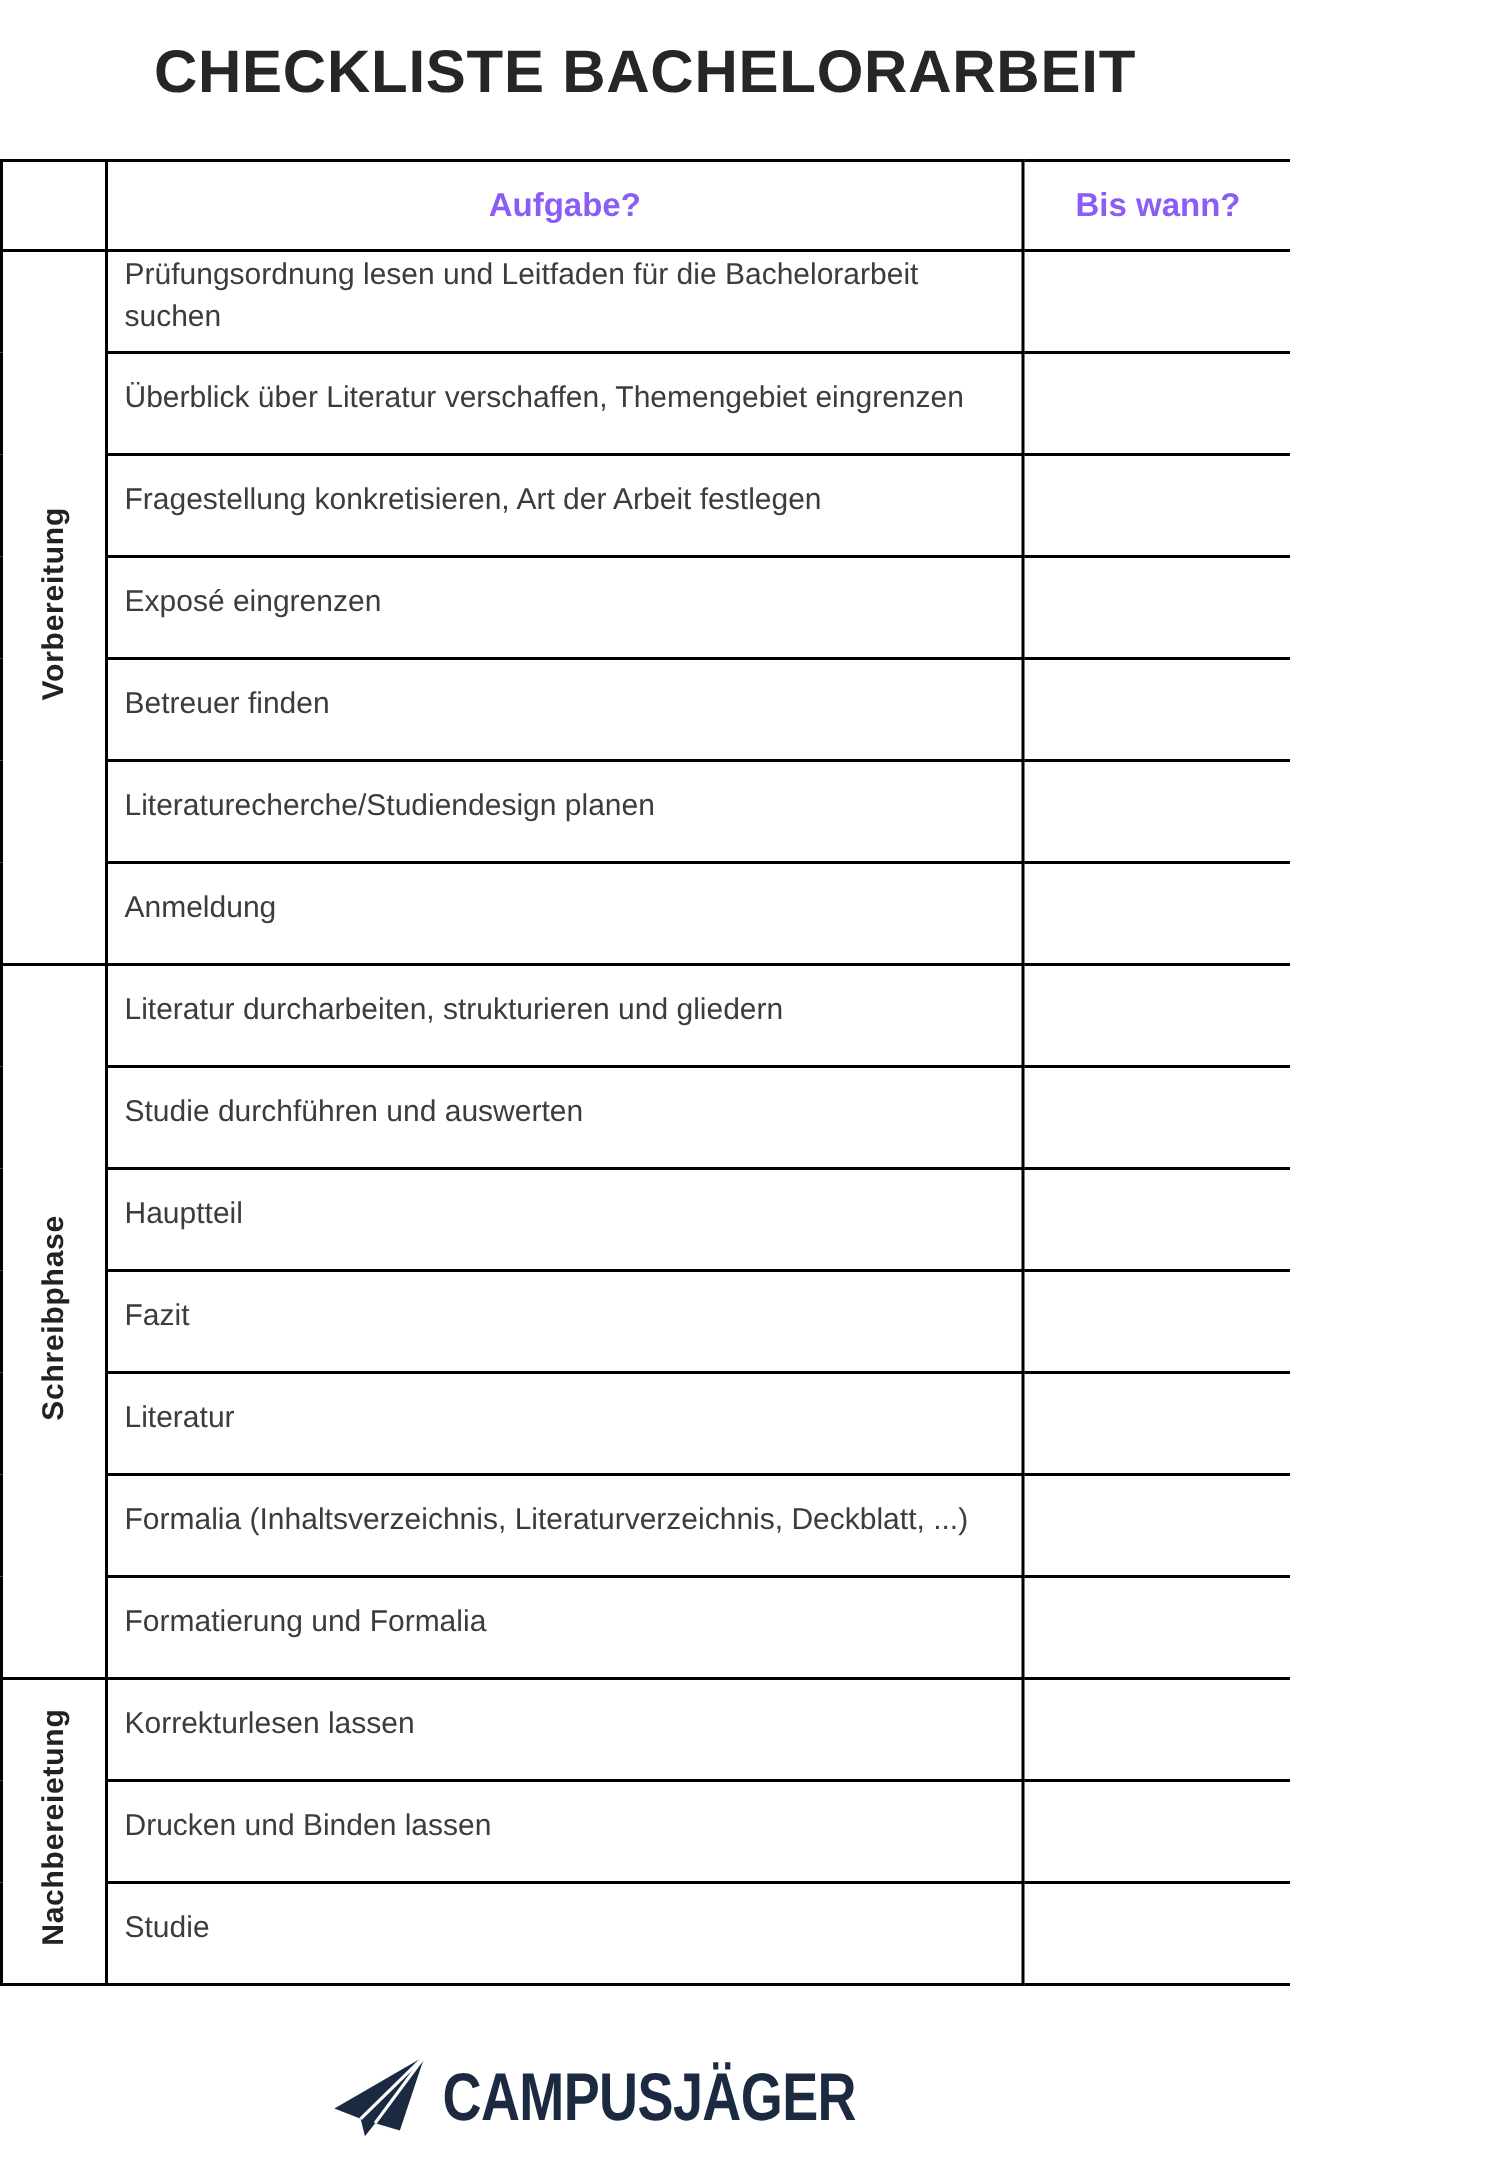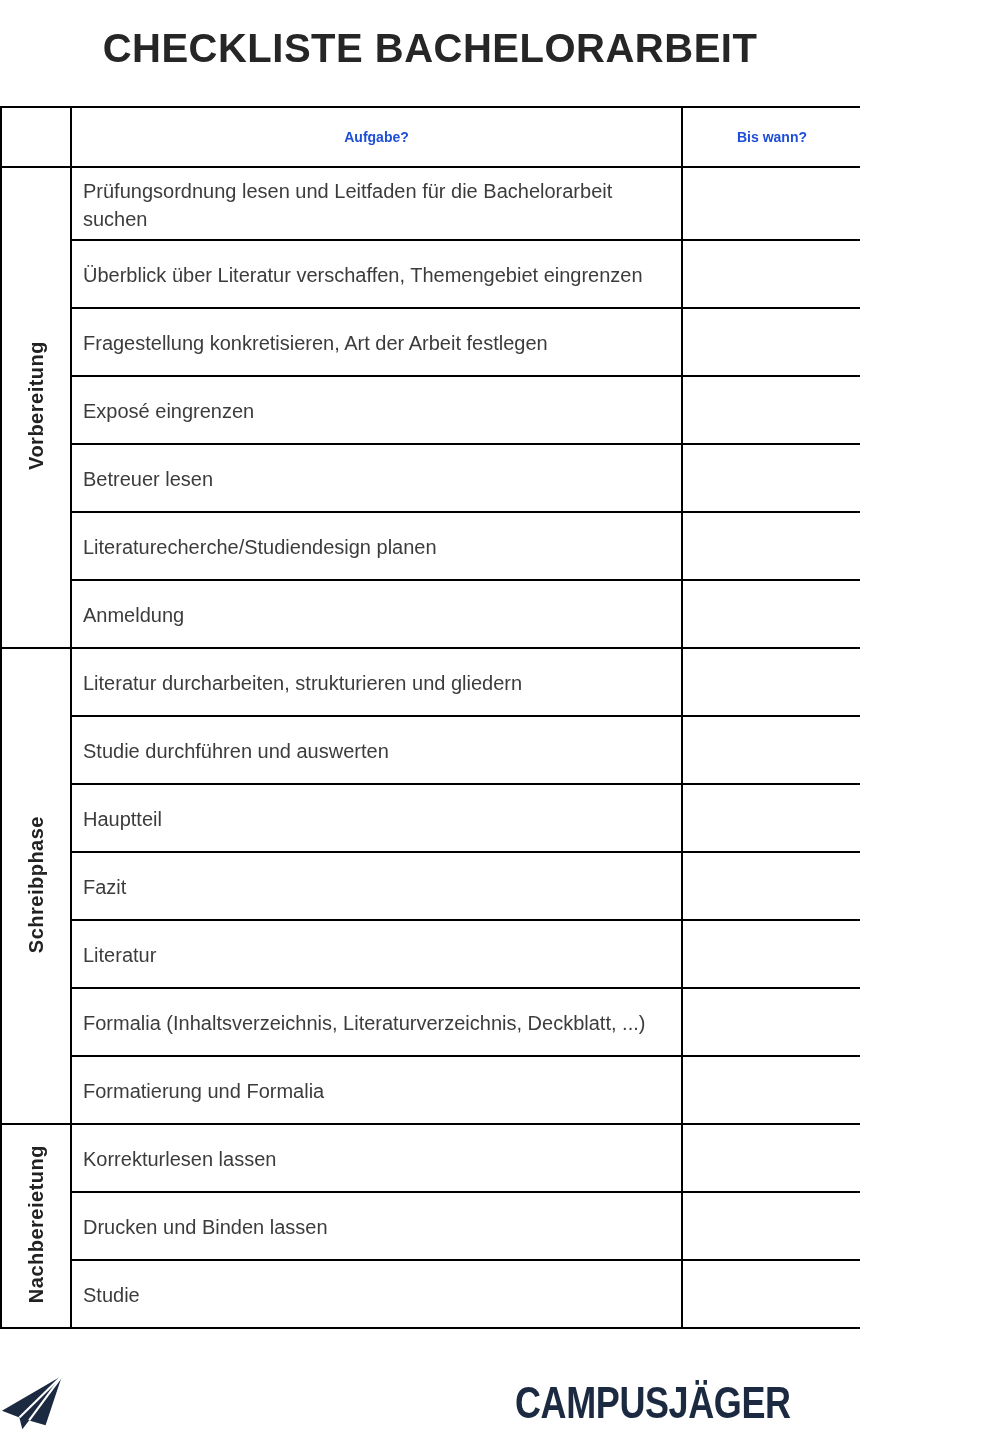--- a/index.html
+++ b/index.html
@@ -32,33 +32,33 @@
     width: 977px;
     margin: 28px auto 0;
   }
   table.checklist th,
   table.checklist td {
     border: 2px solid #000000;
     background: #ffffff;
   }
   thead th {
     height: 60px;
-    font-size: 14px;
-    font-weight: bold;
-    color: #1d4ed8;
+    font-size: 22px;
+    font-weight: bold;
+    color: #8b5cf6;
     text-align: center;
     vertical-align: middle;
   }
   td.task-cell {
     height: 68px;
     font-size: 20px;
     color: #3c3c3c;
     line-height: 1.38;
     vertical-align: middle;
-    padding: 10px 20px 6px 11px;
+    padding: 0 20px 6px 11px;
     text-align: left;
   }
   td.empty-cell { height: 68px; }
   th.phase-cell {
     vertical-align: middle;
     text-align: center;
     padding: 0;
   }
   .phase-label {
     display: inline-block;
@@ -66,21 +66,21 @@
     transform: rotate(180deg);
     font-size: 20px;
     font-weight: bold;
     color: #222222;
     letter-spacing: 0.5px;
     white-space: nowrap;
   }
   .logo {
     margin-top: 44px;
     display: flex;
-    justify-content: space-between;
+    justify-content: center;
     align-items: center;
     gap: 10px;
   }
   .logo-icon { display: block; }
   .logo-text {
     font-size: 45px;
     font-weight: bold;
     letter-spacing: -0.5px;
     transform: scaleX(0.80);
     transform-origin: left center;
@@ -126,21 +126,21 @@
           <td class="task-cell">Fragestellung konkretisieren, Art der Arbeit festlegen</td>
           <td class="empty-cell"></td>
           <td class="empty-cell"></td>
         </tr>
         <tr>
           <td class="task-cell">Exposé eingrenzen</td>
           <td class="empty-cell"></td>
           <td class="empty-cell"></td>
         </tr>
         <tr>
-          <td class="task-cell">Betreuer lesen</td>
+          <td class="task-cell">Betreuer finden</td>
           <td class="empty-cell"></td>
           <td class="empty-cell"></td>
         </tr>
         <tr>
           <td class="task-cell">Literaturecherche/Studiendesign planen</td>
           <td class="empty-cell"></td>
           <td class="empty-cell"></td>
         </tr>
         <tr>
           <td class="task-cell">Anmeldung</td>

